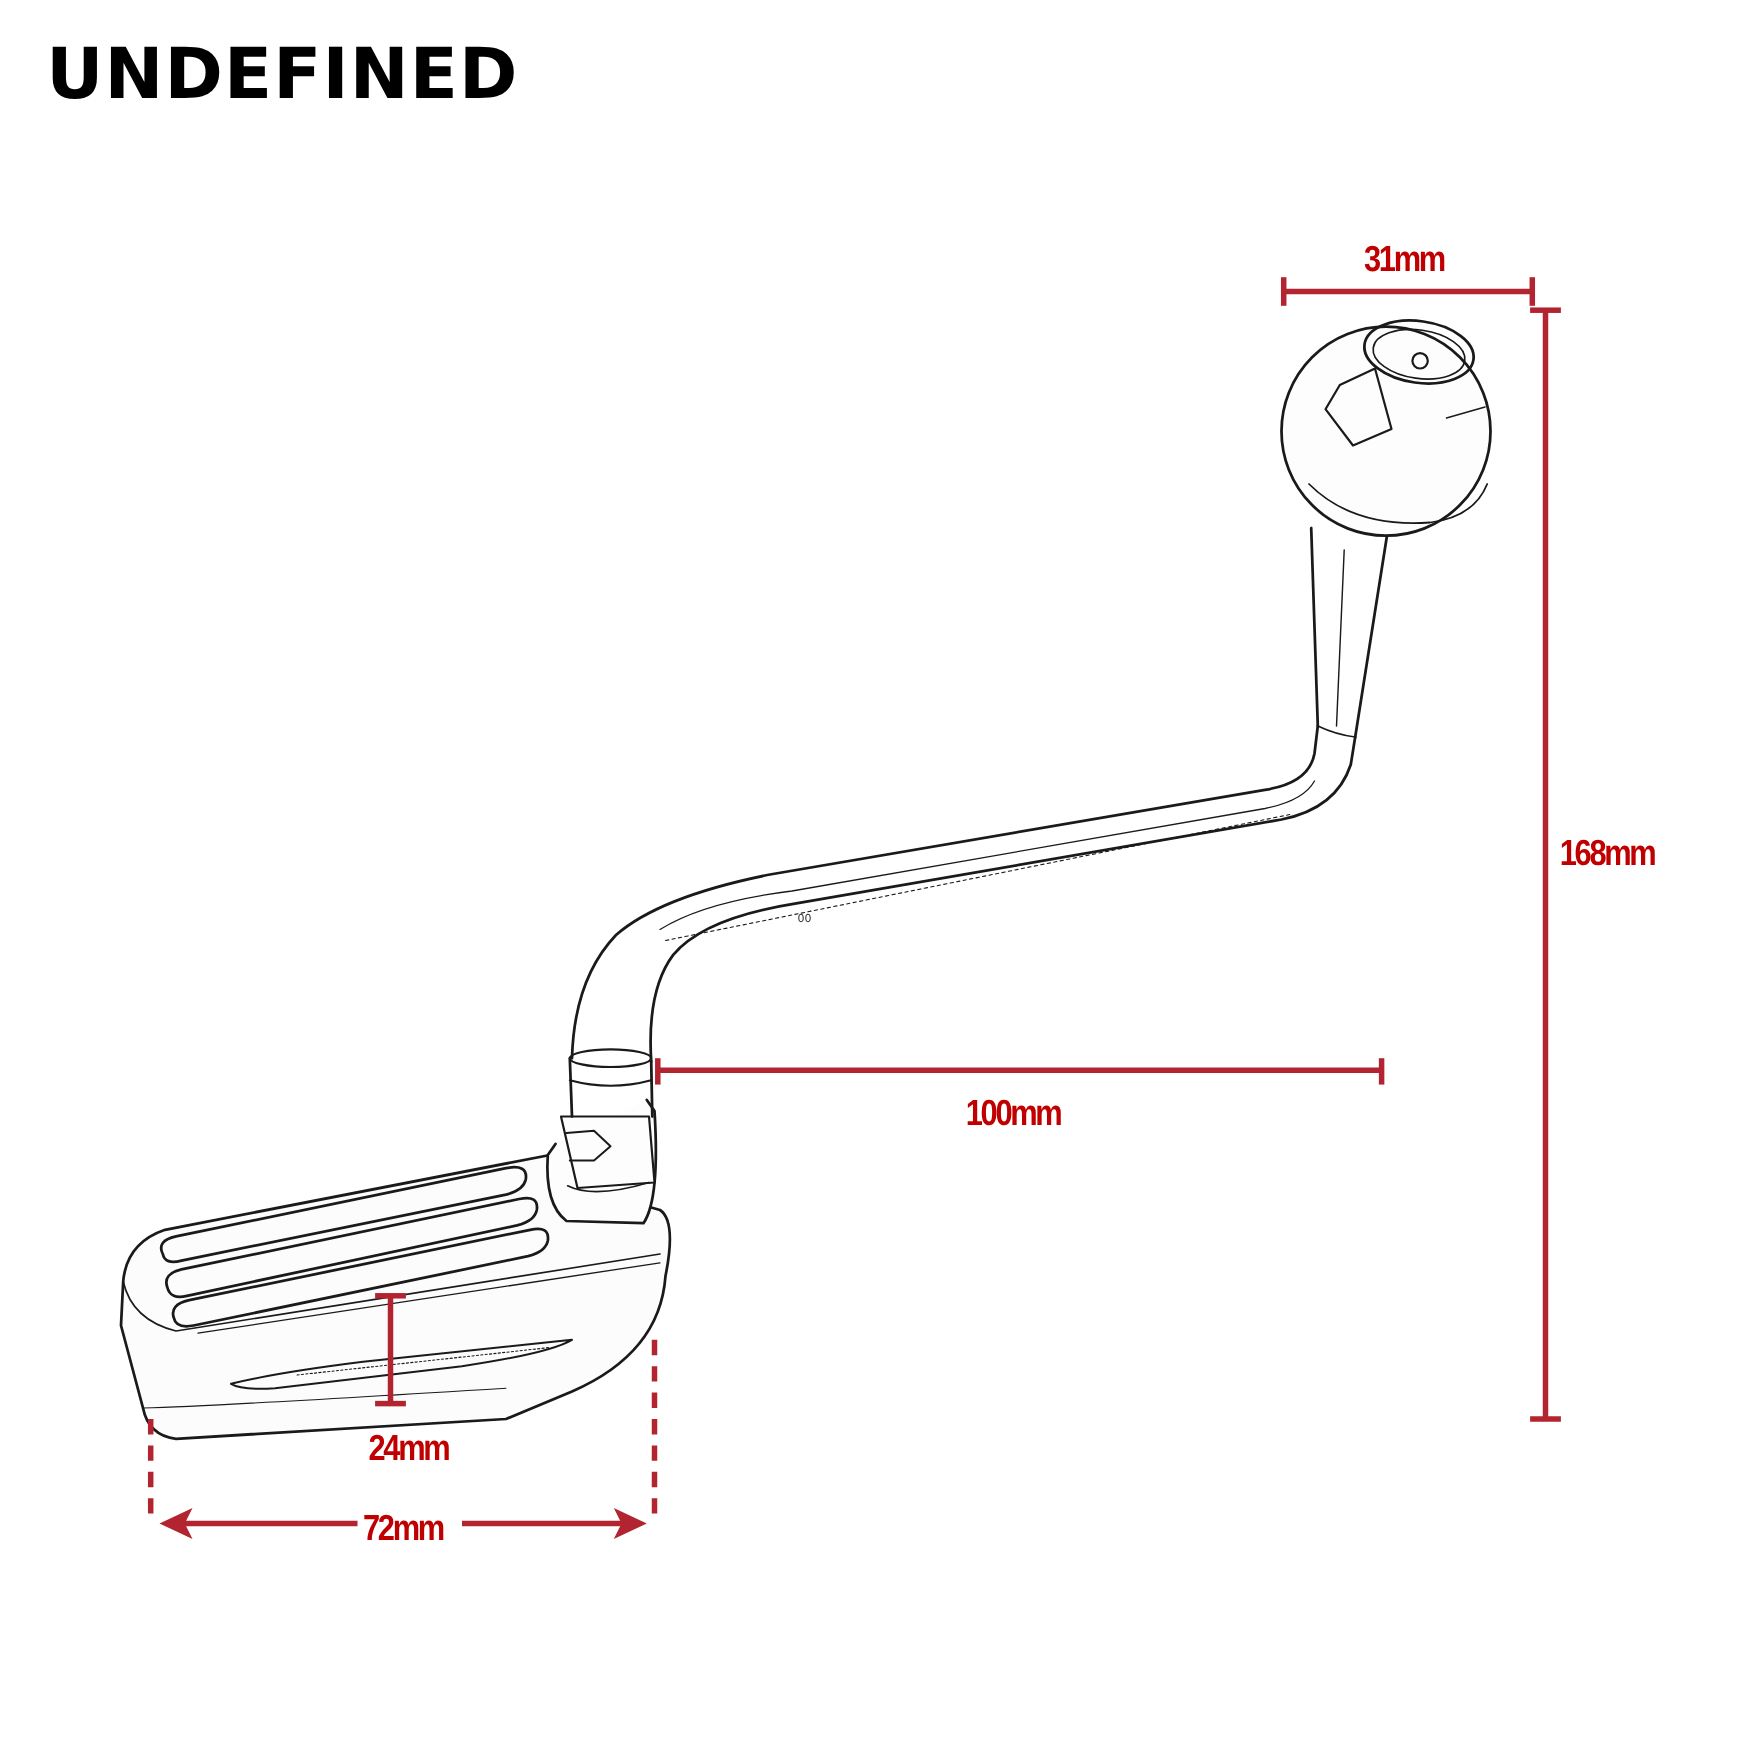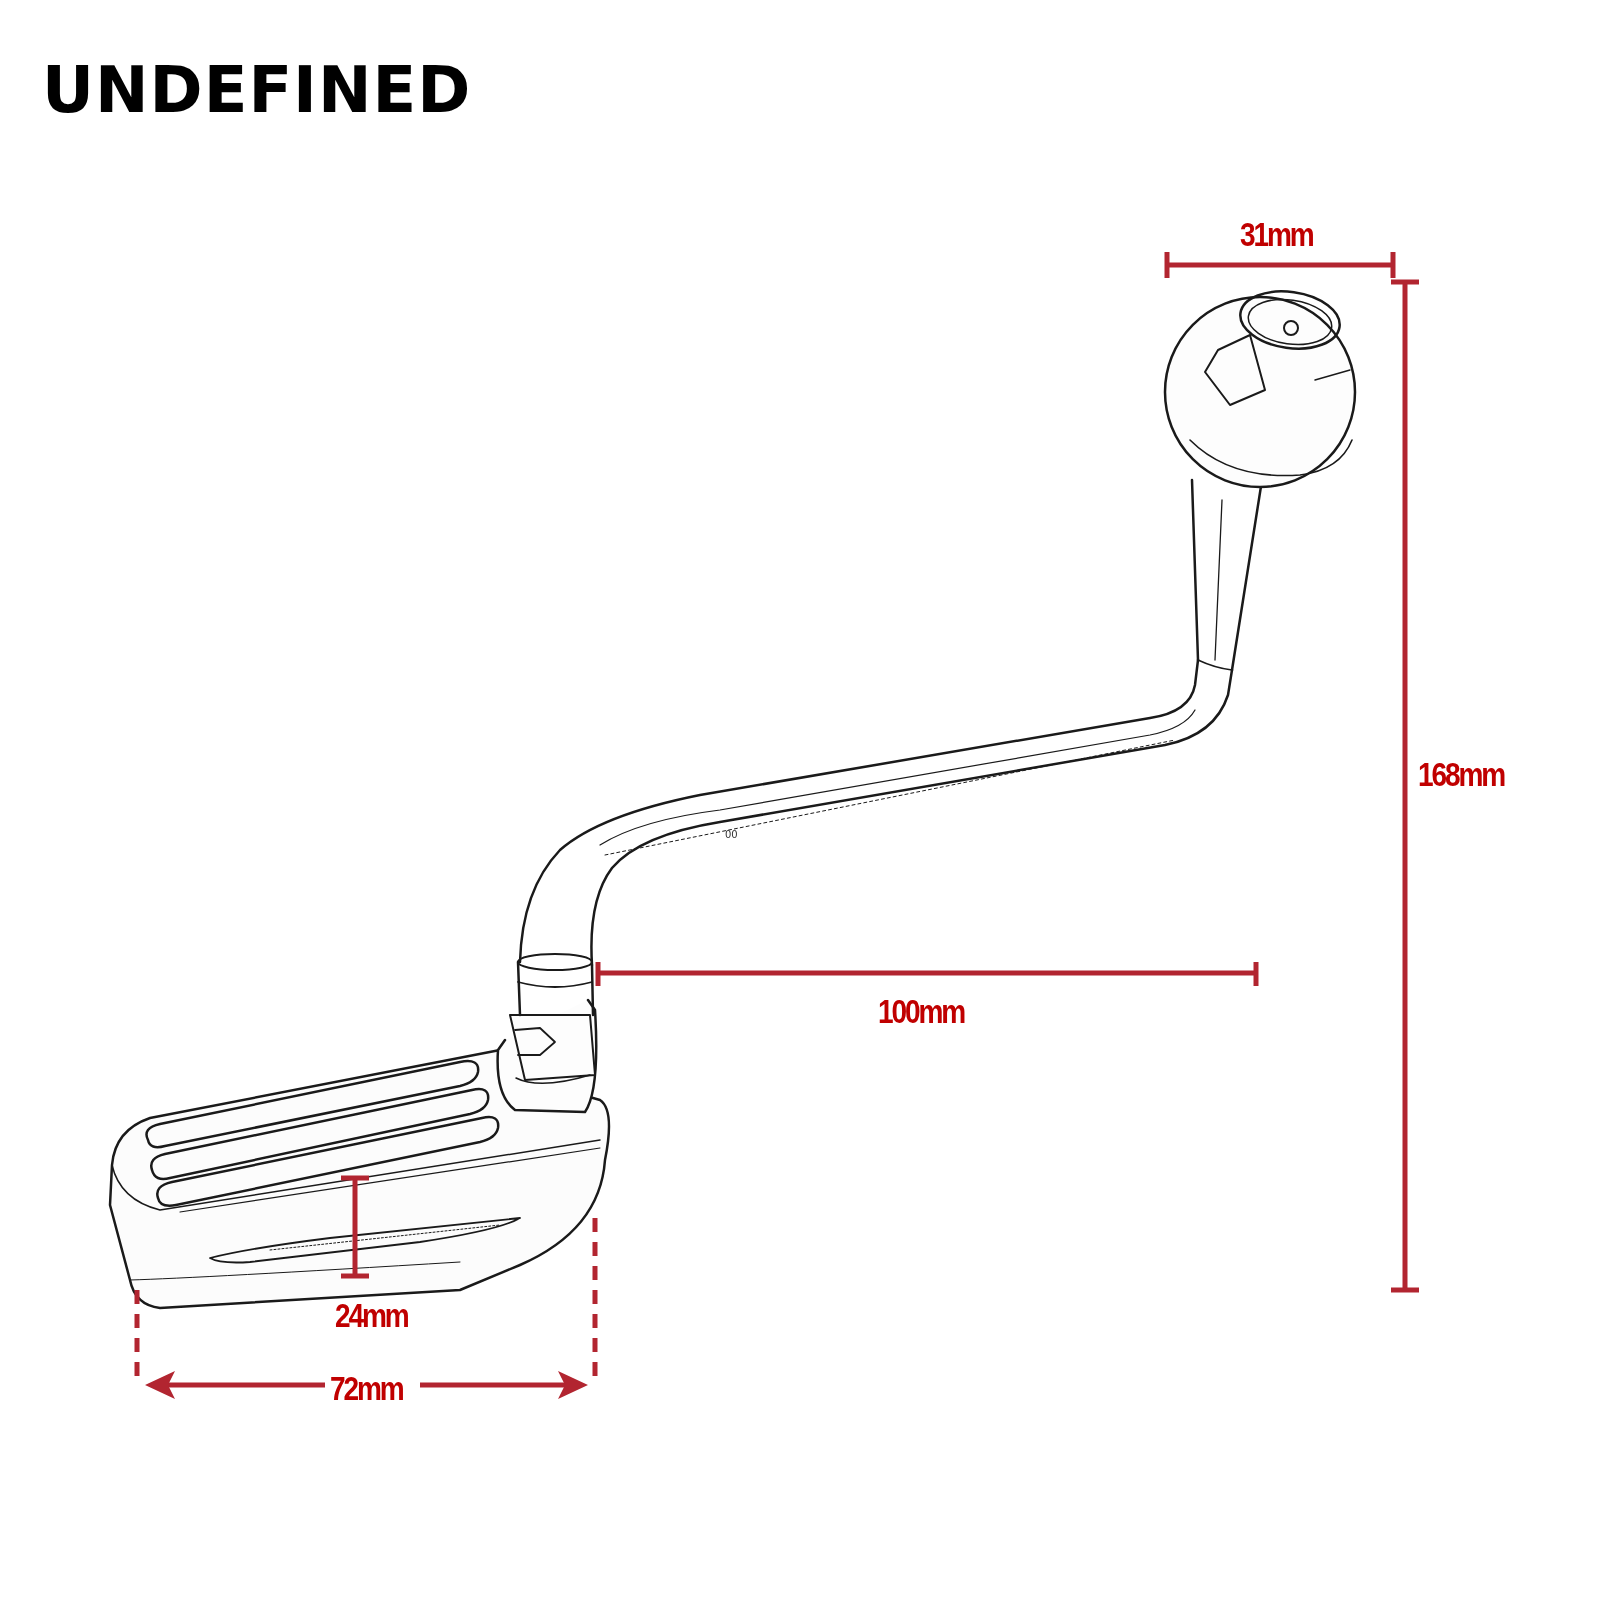--- a/index.html
+++ b/index.html
@@ -1,20 +1,20 @@
 <!DOCTYPE html>
 <html><head>
 <meta charset="utf-8">
 <style>
   html, body { margin: 0; padding: 0; background: #ffffff; }
   body { width: 1600px; height: 1600px; position: relative; overflow: hidden; }
   .brand {
     position: absolute; left: 42px; top: 36px;
     font-family: "DejaVu Sans", sans-serif; font-weight: bold;
-    font-size: 64px; letter-spacing: 1px; color: #000000; line-height: 1; margin-top: 22px;
+    font-size: 64px; letter-spacing: 1px; color: #000000; line-height: 1;
   }
   svg.drawing { position: absolute; left: 0; top: 0; }
   .dim-label {
     position: absolute;
     font-family: "Liberation Sans", sans-serif; font-weight: bold;
     font-size: 33px; color: #c00000; letter-spacing: -2.5px;
     transform: scaleX(0.85); transform-origin: left top; line-height: 1;
     white-space: nowrap;
   }
 </style>

